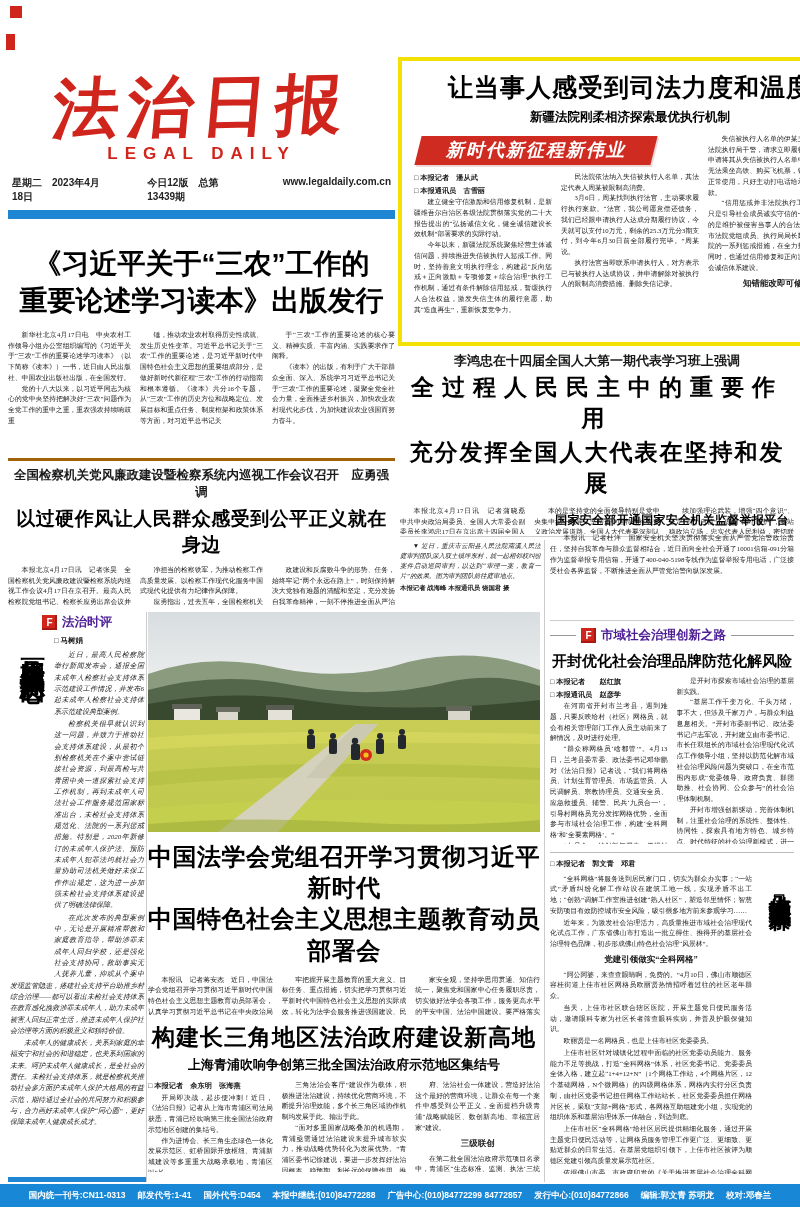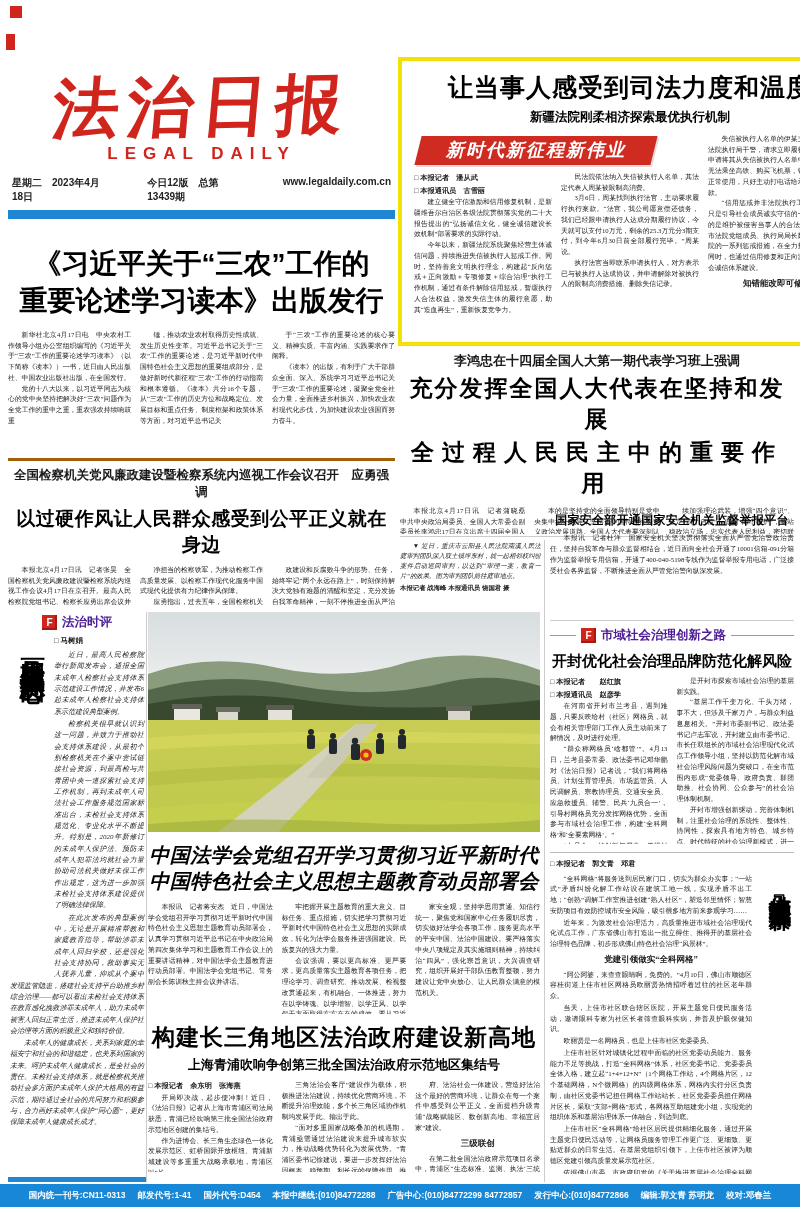--- a/index.html
+++ b/index.html
@@ -84,21 +84,21 @@
   .badge { display:flex; align-items:center; justify-content:center; gap:5px; margin-bottom:5px; }
   .ficon { width:15px; height:15px; background:#d0251c; color:#fff; font-weight:bold; font-size:10px; line-height:15px; text-align:center; box-shadow:inset -2px -2px 0 #a81810; }
   .badge-label { font-size:12.5px; font-weight:bold; color:#4c1d95; }
   #commentary .author { font-size:7.5px; font-weight:bold; margin:2px 0 4px; }
   #comm-vtitle { float:left; writing-mode:vertical-rl; font-family:"Liberation Serif",serif; font-weight:bold; font-size:25px; line-height:1.25; height:336px; width:38px; margin:2px 6px 4px 0; letter-spacing:2px; color:#000; }
   .comm-text p { font-size:7px; font-style:italic; line-height:1.62; margin-bottom:1px; }
   #comm-bar { position:absolute; left:0; bottom:0; width:100%; height:5px; background:#1e86d2; }
 
   
   #lawsociety { position:absolute; left:148px; top:842px; width:392px; height:176px; overflow:hidden; }
-  #lawsociety .title { font-size:20px; line-height:1.3; letter-spacing:0.5px;font-style:italic; }
+  #lawsociety .title { font-size:24px; line-height:1.3; letter-spacing:0.5px; }
   #lawsociety .cols { margin-top:8px; }
   #lawsociety .col { height:112px; }
 
   
   #changsj { position:absolute; left:148px; top:1022px; width:392px; height:160px; overflow:hidden; }
   #changsj .title { font-size:23px; letter-spacing:1px; }
   #changsj .subtitle { font-size:13px; margin-top:3px; }
   #changsj .cols { margin-top:6px; }
   #changsj .col { height:92px; }
 
@@ -211,22 +211,22 @@
         <div>
             <p>政建设和反腐败斗争的形势、任务，始终牢记“两个永远在路上”，时刻保持解决大党独有难题的清醒和坚定，充分发扬自我革命精神，一刻不停推进全面从严治检，答好“六个如何始终”的检察答卷。当前，要在主题教育中一体推进干部队伍教育整顿，以严肃教育纯洁思想，以严格整顿纯洁组织。</p>
           </div>
 
       </div>
     </div>
   </div>
 
   <div id="npc">
     <div class="kicker">李鸿忠在十四届全国人大第一期代表学习班上强调</div>
+    <div class="hl-serif t2">全过程人民民主中的重要作用</div>
     <div class="hl-serif t1">充分发挥全国人大代表在坚持和发展</div>
-    <div class="hl-serif t2">全过程人民民主中的重要作用</div>
     <div class="cols">
       <div class="col">
           <p>本报北京4月17日讯　记者蒲晓磊　中共中央政治局委员、全国人大常委会副委员长李鸿忠17日在京出席十四届全国人大第一期代表学习班开班式。他强调，要坚持不懈用习近平新时代中国特色社会主义思想凝心铸魂，深入学习贯彻习近平总书记关于坚持和完善人民代表大会制度的重要思想，充分发挥全国人大代表在坚持和发展全过程人民民主中的重要作用。</p>
         </div>
       <div class="col">
           <p>本的是坚持党的全面领导特别是党中央集中统一领导，坚持走中国特色社会主义政治发展道路。全国人大代表要深刻认识全过程人民民主的本质特征、特点优势和实践要求，深刻认识人民代表大会制度是实现我国全过程人民民主的重要制度载体，认真学习贯彻全过程人民民主重大理念，使发挥代表作用成为人民当家作主的重要体现。</p>
         </div>
       <div class="col">
           <p>续加强理论武装，增强“四个意识”、坚定“四个自信”、做到“两个维护”，要站稳政治立场，忠实代表人民利益，密切联系群众，大兴调查研究，担当作为，尽心尽力履行职责；自省自重，模范遵守宪法法律，为新时代发展全过程人民民主，坚持好、完善好、运行好人民代表大会制度作出贡献。</p>
         </div>
@@ -297,21 +297,21 @@
 
   <div id="commentary">
     <div class="badge">
       <span class="ficon">F</span>
       <span class="badge-label">法治时评</span>
     </div>
     <div id="comm-vtitle">画好未成年人保护『同心圆』</div>
     <div class="author">□ 马树娟</div>
     <div class="comm-text">
         <p>近日，最高人民检察院举行新闻发布会，通报全国未成年人检察社会支持体系示范建设工作情况，并发布6起未成年人检察社会支持体系示范建设典型案例。</p>
-        <p>检察机关很早就认识到这一问题，并致力于推动社会支持体系建设，从最初个别检察机关在个案中尝试链接社会资源，到最高检与共青团中央一道探索社会支持工作机制，再到未成年人司法社会工作服务规范国家标准出台，未检社会支持体系规范化、专业化水平不断提升。特别是，2020年新修订的未成年人保护法、预防未成年人犯罪法均就社会力量协助司法机关做好未保工作作出规定，这为进一步加强未检社会支持体系建设提供了明确法律保障。</p>
+        <p>检察机关很早就认识到这一问题，并致力于推动社会支持体系建设，从最初个别检察机关在个案中尝试链接社会资源，到最高检与共青团中央一道探索社会支持工作机制，再到未成年人司法社会工作服务规范国家标准出台，未检社会支持体系规范化、法院的一系列惩戒措施。特别是，2020年新修订的未成年人保护法、预防未成年人犯罪法均就社会力量协助司法机关做好未保工作作出规定，这为进一步加强未检社会支持体系建设提供了明确法律保障。</p>
         <p>在此次发布的典型案例中，无论是开展精准帮教和家庭教育指导，帮助涉罪未成年人回归学校，还是强化社会支持协同，救助事实无人抚养儿童，抑或从个案中发现监管隐患，搭建社会支持平台助推乡村综合治理——都可以看出未检社会支持体系在教育感化挽救涉罪未成年人，助力未成年被害人回归正常生活，推进未成年人保护社会治理等方面的积极意义和独特价值。</p>
         <p>未成年人的健康成长，关系到家庭的幸福安宁和社会的和谐稳定，也关系到国家的未来。呵护未成年人健康成长，是全社会的责任。未检社会支持体系，就是检察机关推动社会多方面护未成年人保护大格局的有益示范，期待通过全社会的共同努力和积极参与，合力画好未成年人保护“同心圆”，更好保障未成年人健康成长成才。</p>
       </div>
     <div id="comm-bar"></div>
   </div>
 
   <div id="lawsociety">
     <div class="hl-serif title">
       <div>中国法学会党组召开学习贯彻习近平新时代</div>
       <div>中国特色社会主义思想主题教育动员部署会</div>

